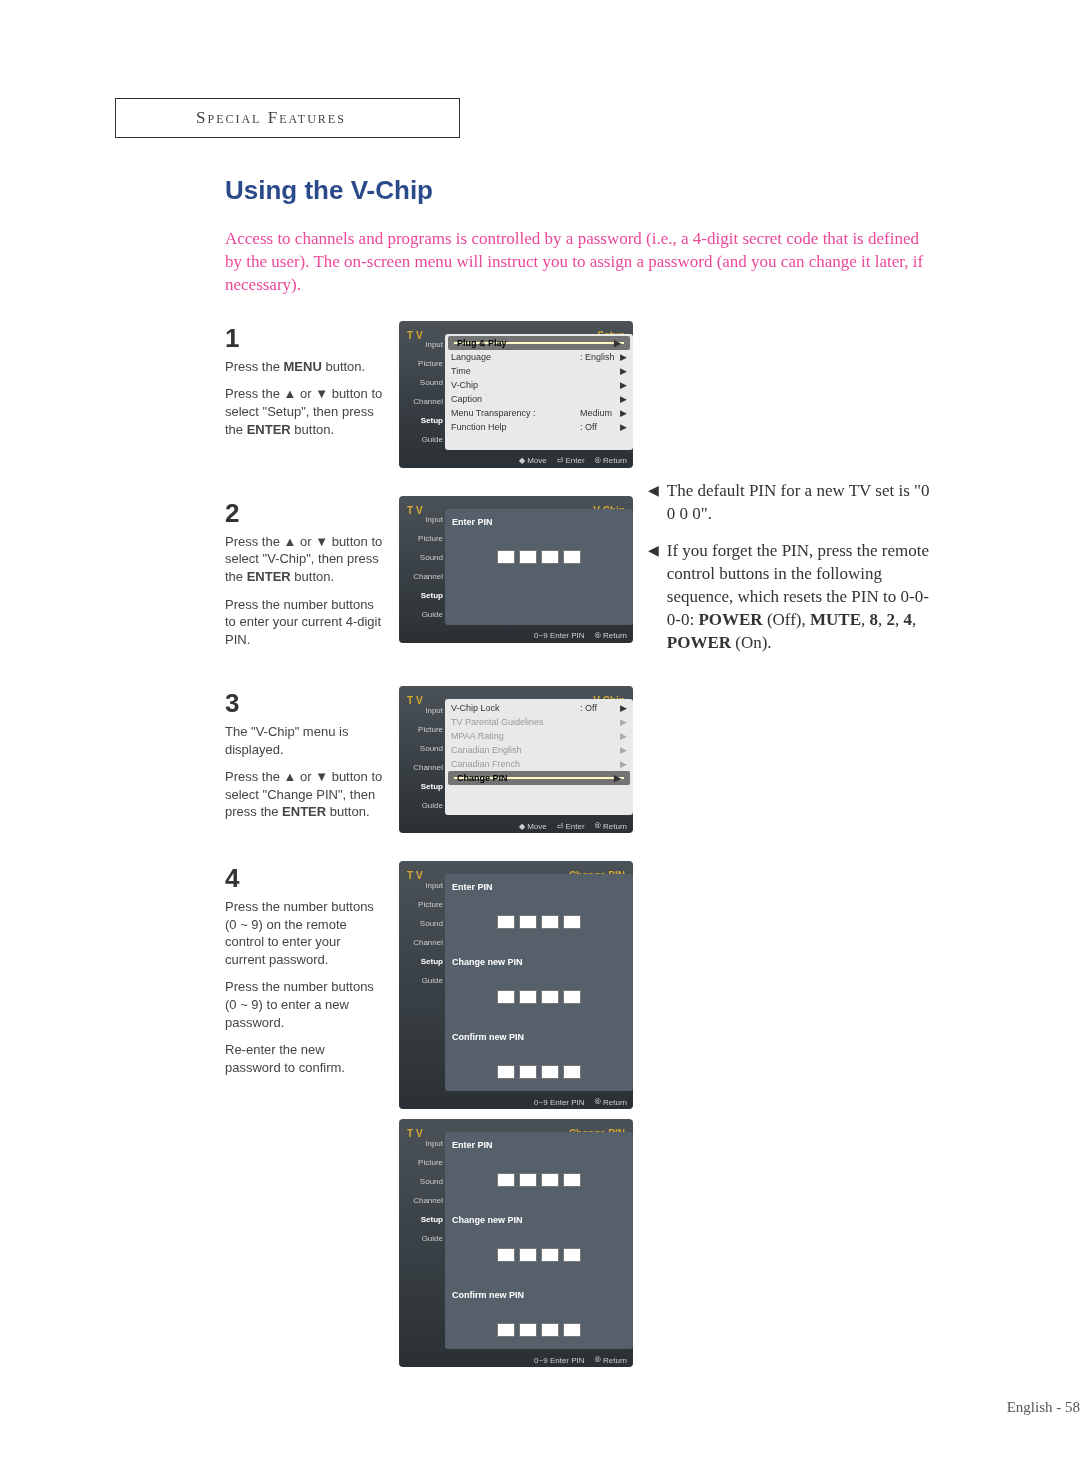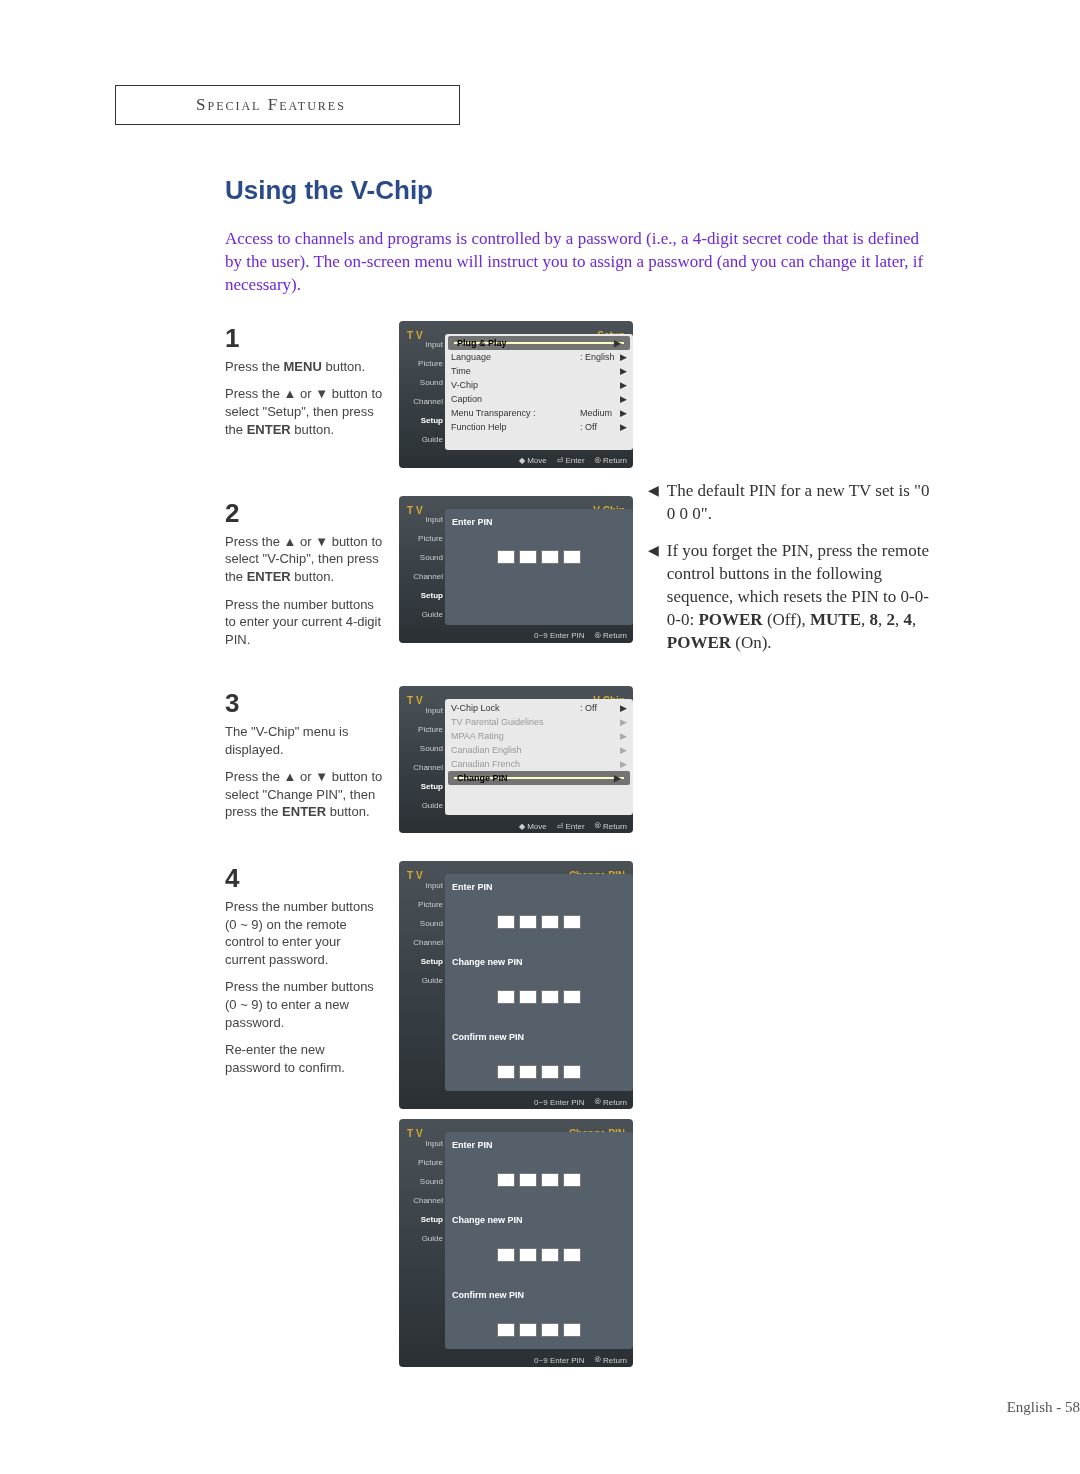--- a/index.html
+++ b/index.html
@@ -7,21 +7,21 @@
     width: 1080px;
     height: 1474px;
     background: #fff;
     font-family: "Times New Roman", serif;
     color: #2a2a2a;
     position: relative;
   }
   .header-box {
     position: absolute;
     left: 115px;
-    top: 85px;
+    top: 98px;
     width: 345px;
     height: 40px;
     border: 1px solid #333;
     display: flex;
     align-items: center;
     padding-left: 80px;
     font-variant: small-caps;
     letter-spacing: 2px;
     font-size: 17px;
     color: #444;
@@ -36,21 +36,21 @@
     color: #2a4a8a;
     font-family: Liberation Sans, sans-serif;
     font-weight: bold;
     font-size: 26px;
     margin-bottom: 22px;
   }
   .intro {
     font-size: 17px;
     line-height: 1.35;
     margin-bottom: 24px;
-    color: #6d28d9;
+    color: #ec4899;
   }
   .subtitle {
     color: #2a4a8a;
     font-family: Arial, sans-serif;
     font-weight: bold;
     font-size: 17px;
     margin-bottom: 12px;
   }
   .steps-area { position: relative; }
   .step-row {

